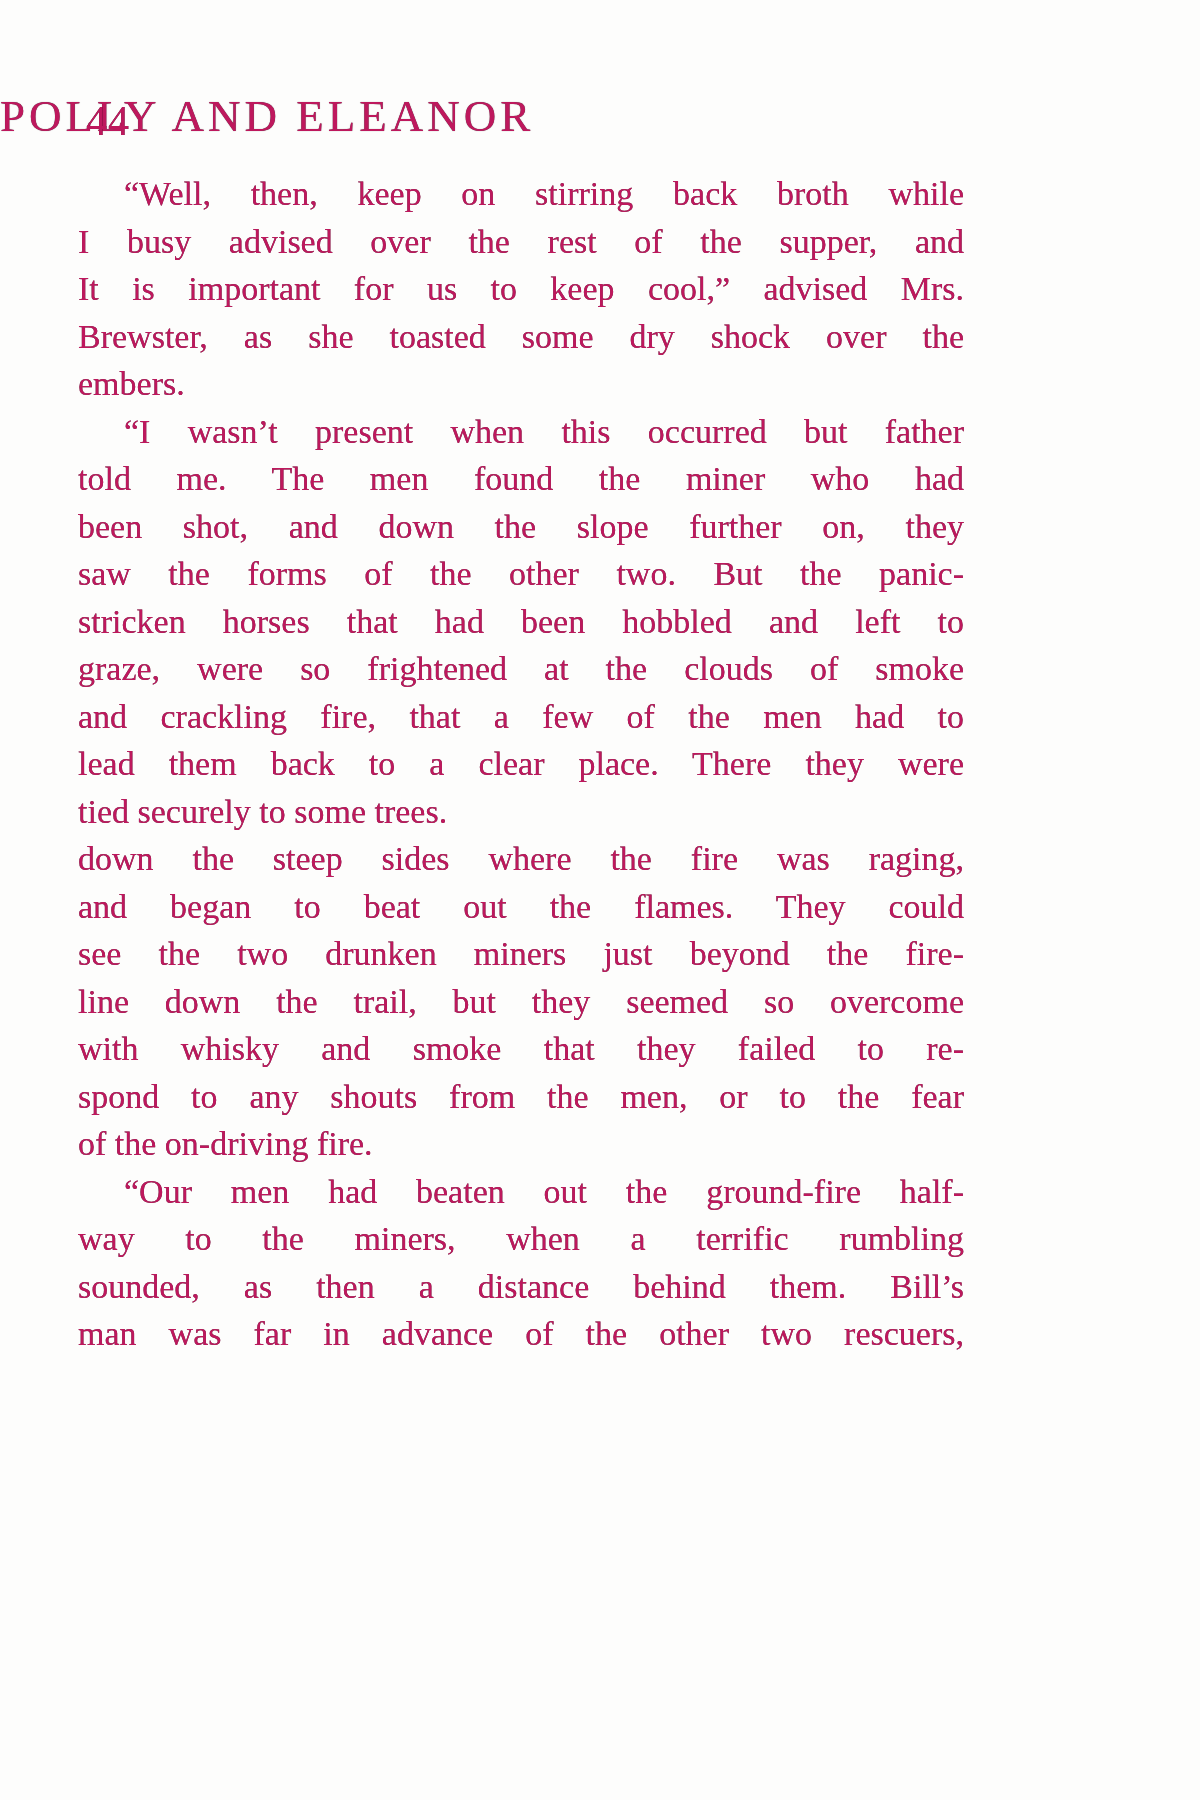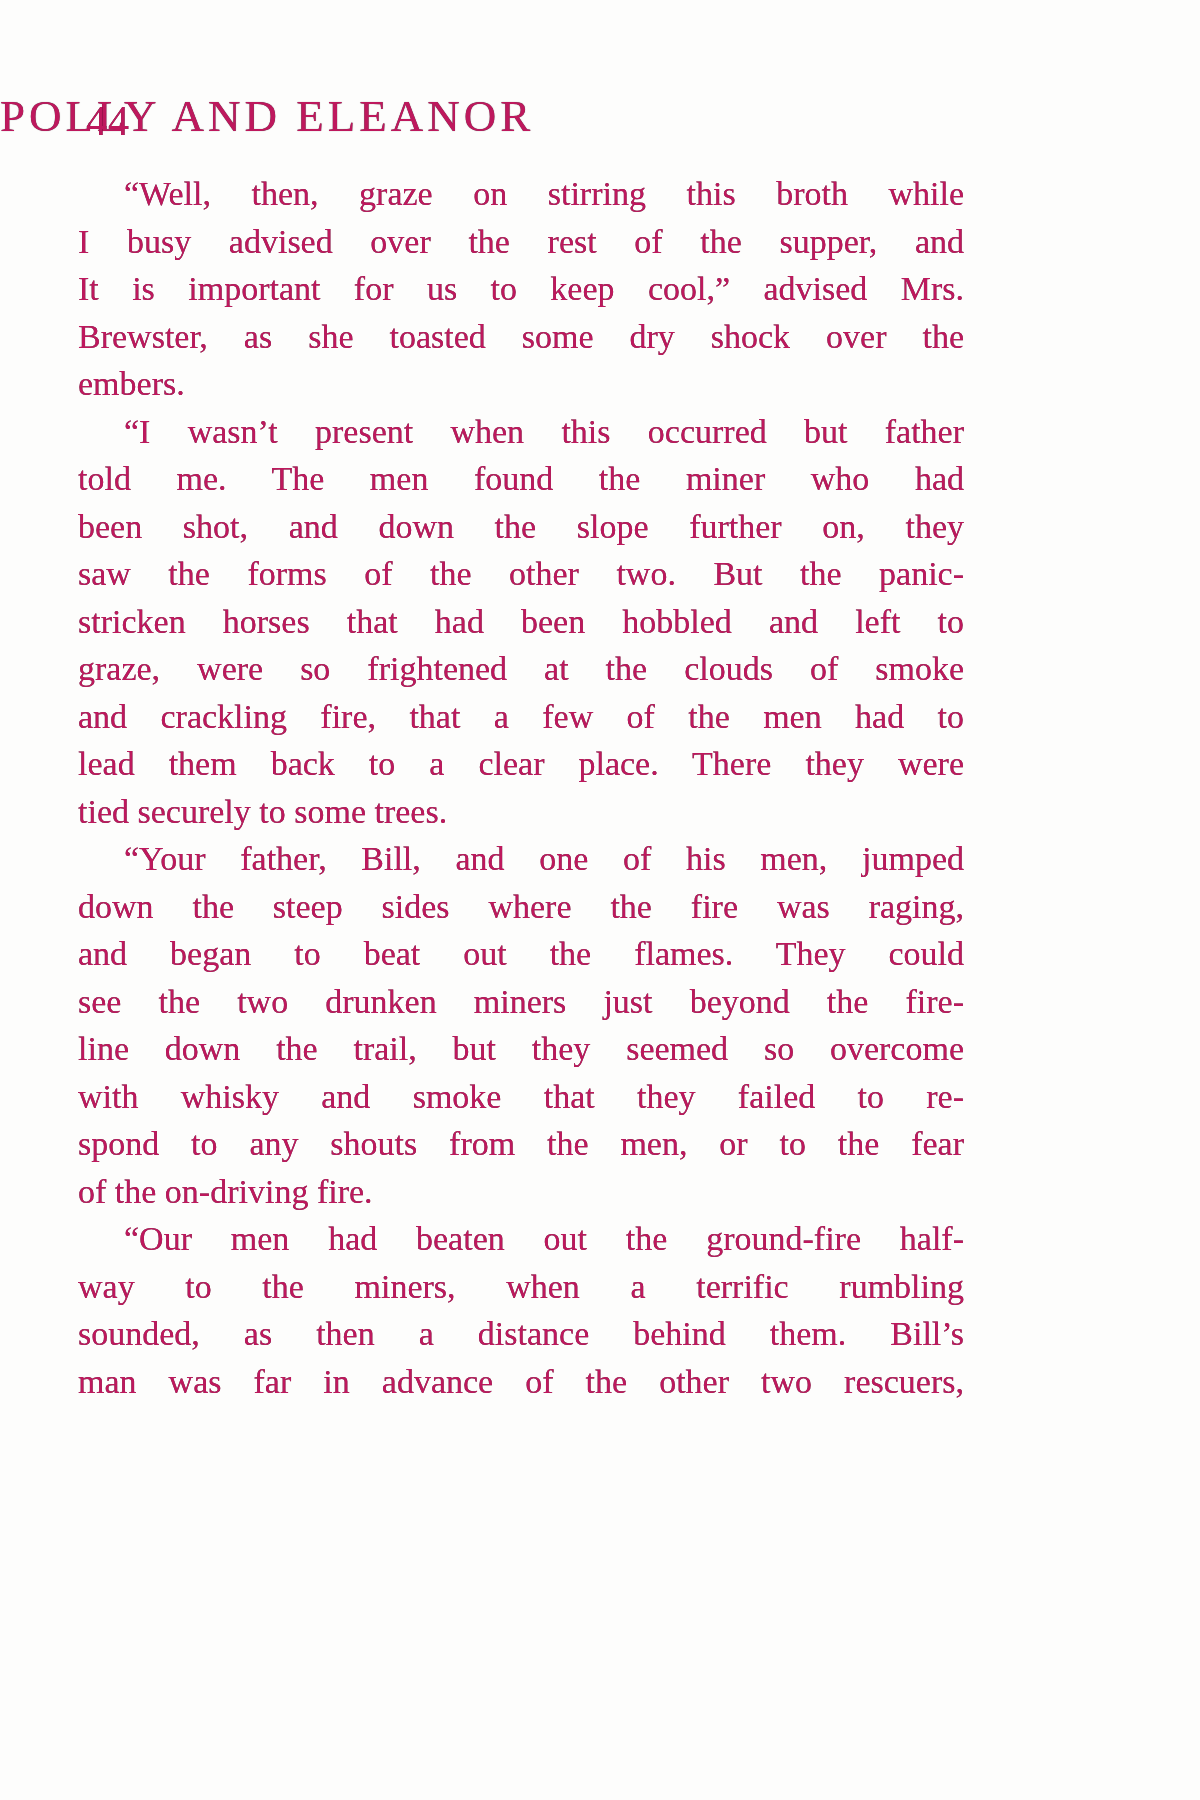--- a/index.html
+++ b/index.html
@@ -66,41 +66,40 @@
 <div class="sheet">
 
   <div class="header">
     <span class="pagenum">44</span>
     <span class="title">POLLY AND ELEANOR</span>
   </div>
 
   <div class="bodytext">
 
     <p class="para">
-      <span class="line first">“Well, then, graze on stirring this broth while</span>
+      <span class="line first">“Well, then, keep on stirring back broth while</span>
       <span class="line">I busy advised over the rest of the supper, and</span>
       <span class="line">It is important for us to keep cool,” advised Mrs.</span>
       <span class="line">Brewster, as she toasted some dry shock over the</span>
       <span class="line last">embers.</span>
     </p>
 
     <p class="para">
       <span class="line first">“I wasn’t present when this occurred but father</span>
       <span class="line">told me. The men found the miner who had</span>
       <span class="line">been shot, and down the slope further on, they</span>
       <span class="line">saw the forms of the other two. But the panic-</span>
       <span class="line">stricken horses that had been hobbled and left to</span>
       <span class="line">graze, were so frightened at the clouds of smoke</span>
       <span class="line">and crackling fire, that a few of the men had to</span>
       <span class="line">lead them back to a clear place. There they were</span>
       <span class="line last">tied securely to some trees.</span>
     </p>
 
     <p class="para">
-      <span class="line first">“Your father, Bill, and one of his men, jumped</span>
       <span class="line">down the steep sides where the fire was raging,</span>
       <span class="line">and began to beat out the flames. They could</span>
       <span class="line">see the two drunken miners just beyond the fire-</span>
       <span class="line">line down the trail, but they seemed so overcome</span>
       <span class="line">with whisky and smoke that they failed to re-</span>
       <span class="line">spond to any shouts from the men, or to the fear</span>
       <span class="line last">of the on-driving fire.</span>
     </p>
 
     <p class="para">

